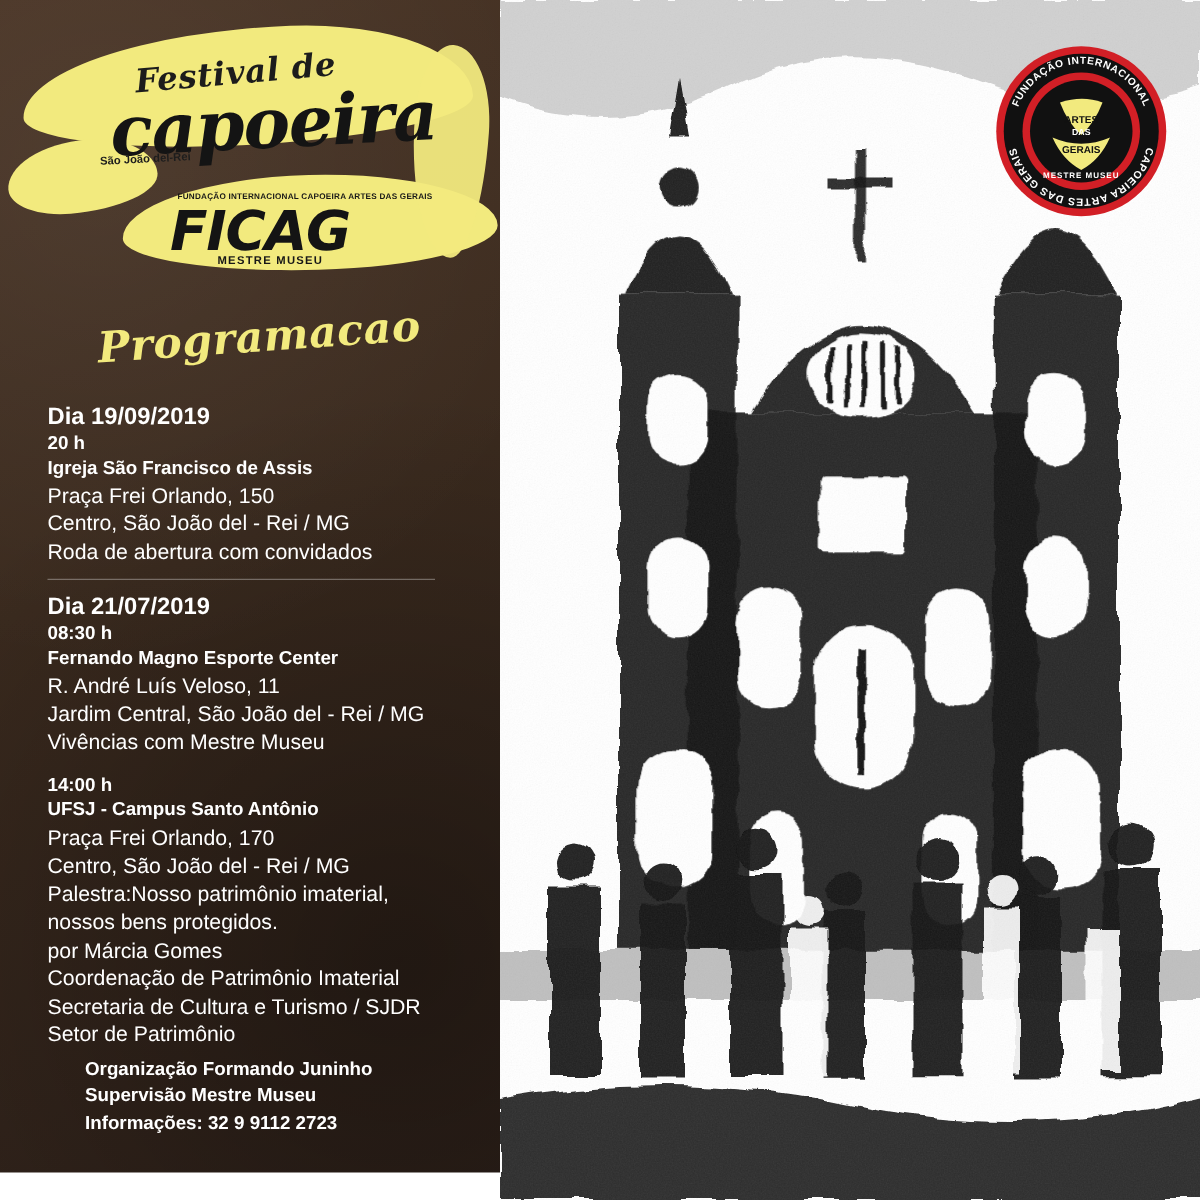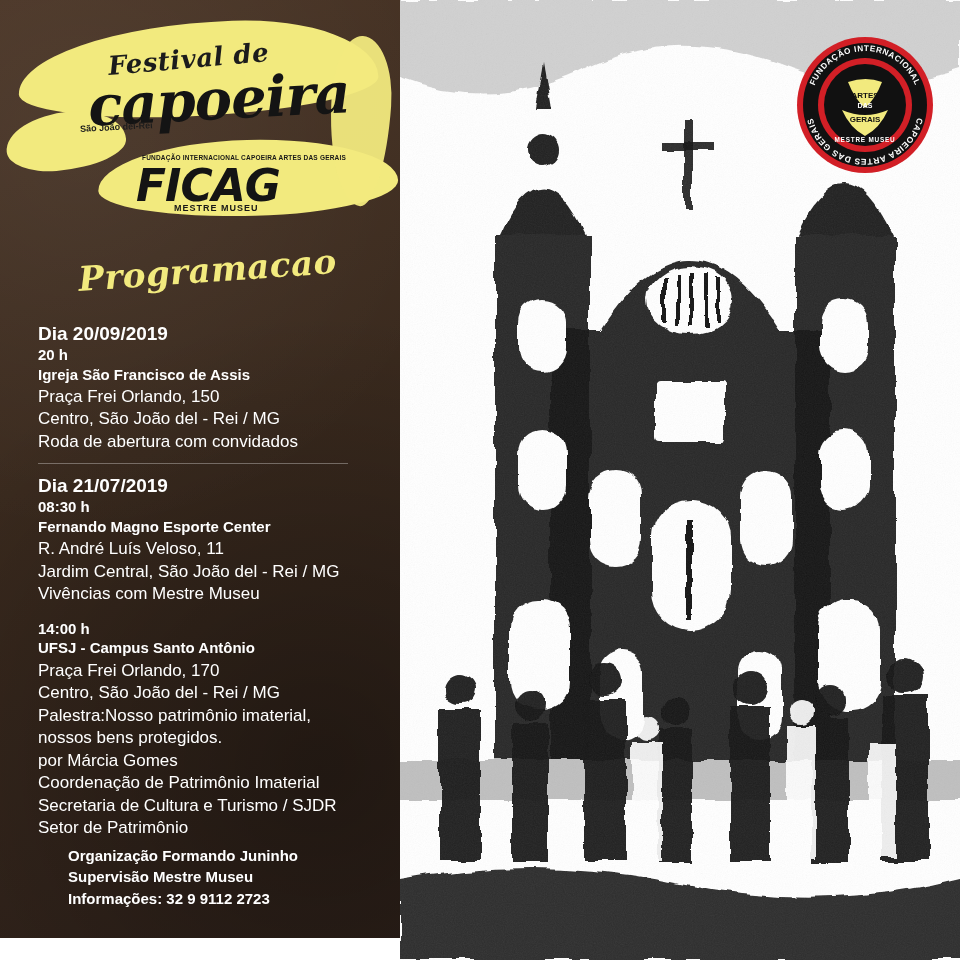--- a/index.html
+++ b/index.html
@@ -366,21 +366,21 @@
       <text x="69" y="86" text-anchor="middle" font-family="Liberation Sans, sans-serif" font-size="8" font-weight="bold" fill="#111111">GERAIS</text>
       <text x="69" y="106" text-anchor="middle" font-family="Liberation Sans, sans-serif" font-size="6.4" font-weight="bold" fill="#ffffff" letter-spacing="0.8">MESTRE MUSEU</text>
     </svg>
   </div>
 
   <div class="programacao">Programacao</div>
 
   <div class="content">
 
     <div class="block">
-      <div class="ev-date">Dia 20/09/2019</div>
+      <div class="ev-date">Dia 19/09/2019</div>
       <div class="ev-time">20 h</div>
       <div class="ev-venue">Igreja São Francisco de Assis</div>
       <div class="ev-line">Praça Frei Orlando, 150</div>
       <div class="ev-line">Centro, São João del - Rei / MG</div>
       <div class="ev-line">Roda de abertura com convidados</div>
     </div>
 
     <div class="rule"></div>
 
     <div class="block">

